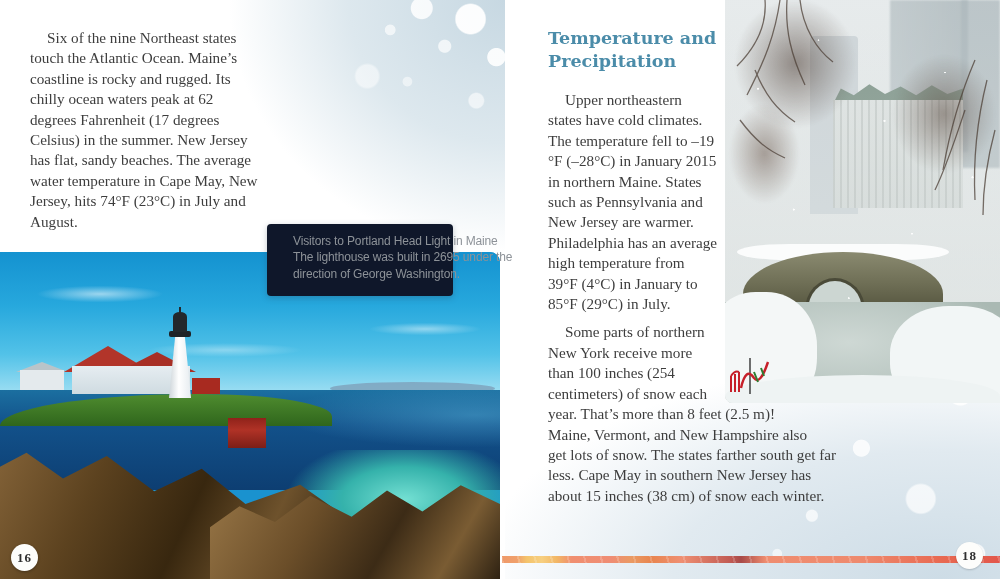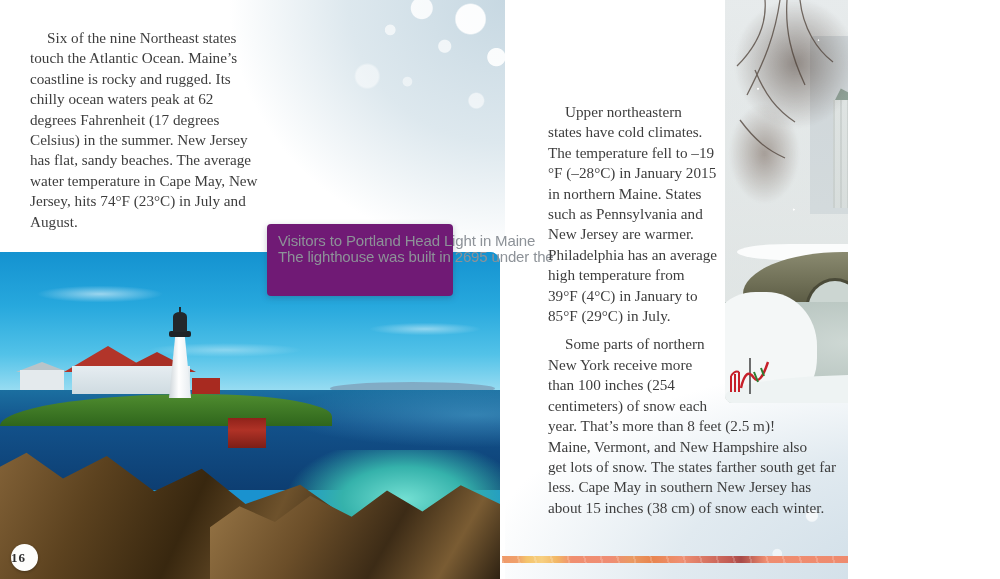--- a/index.html
+++ b/index.html
@@ -1,18 +1,18 @@
 <!DOCTYPE html>
 <html><head>
 <meta charset="utf-8">
 <style>
   * { margin:0; padding:0; box-sizing:border-box; }
   body { background:#ffffff; }
   .spread {
-    position:relative; width:848px; height:579px; overflow:hidden;
+    position:relative; width:1000px; height:579px; overflow:hidden;
     background:#ffffff; font-family:"Liberation Serif", serif;
   }
 
   
   .bokeh-left {
     position:absolute; left:218px; top:0; width:287px; height:272px;
     background:
       radial-gradient(circle 25px at 88% 7%,  rgba(255,255,255,.95) 58%, rgba(255,255,255,0) 64%),
       radial-gradient(circle 18px at 71% 3%,  rgba(255,255,255,.85) 58%, rgba(255,255,255,0) 64%),
       radial-gradient(circle 15px at 97% 21%, rgba(255,255,255,.9) 58%, rgba(255,255,255,0) 64%),
@@ -93,21 +93,21 @@
     clip-path:polygon(0 45%,10% 25%,22% 40%,34% 15%,48% 35%,60% 10%,72% 30%,85% 5%,100% 25%,100% 100%,0 100%);
     background:linear-gradient(120deg,#9a7848 0%,#6b4e29 35%,#3c2b16 60%,#7a5c33 80%,#241a0e 100%); }
 
   
   .rp-heading {
     position:absolute; left:548px; top:27px; width:190px;
     font-family:"DejaVu Serif", serif; font-weight:bold;
     font-size:17.5px; line-height:23px; color:#4b8ca9;
   }
   .rp-text {
-    position:absolute; left:548px; top:102px; width:294px;
+    position:absolute; left:548px; top:90px; width:294px;
     font-size:15.2px; line-height:20.4px; color:#3d3d3d;
   }
   .rp-text p { margin:0 0 8px 0; text-indent:17px; }
   .rp-spacer-a { float:right; width:124px; height:314px; }
   .rp-spacer-b { float:right; clear:right; width:30px; height:24px; }
 
   
   .photo-cp {
     position:absolute; left:725px; top:0; width:275px; height:403px;
     border-radius:0 0 0 8px; overflow:hidden;
@@ -157,24 +157,24 @@
       radial-gradient(circle 1.4px at 58% 30%, rgba(255,255,255,.9) 60%, rgba(255,255,255,0) 100%),
       radial-gradient(circle 1.1px at 80% 18%, rgba(255,255,255,.9) 60%, rgba(255,255,255,0) 100%),
       radial-gradient(circle 1.3px at 25% 52%, rgba(255,255,255,.95) 60%, rgba(255,255,255,0) 100%),
       radial-gradient(circle 1.1px at 68% 58%, rgba(255,255,255,.9) 60%, rgba(255,255,255,0) 100%),
       radial-gradient(circle 1.4px at 90% 44%, rgba(255,255,255,.9) 60%, rgba(255,255,255,0) 100%),
       radial-gradient(circle 1.2px at 45% 74%, rgba(255,255,255,.9) 60%, rgba(255,255,255,0) 100%); }
   .cp-sculpture { position:absolute; left:3px; top:348px; width:46px; height:48px; }
 
   
   .caption {
-    position:absolute; background:#701a75; border-radius:4px;
+    position:absolute; background:#0f172a; border-radius:4px;
     box-shadow:0 2px 6px rgba(40,60,80,.28);
-    padding:9px 11px; font-family:"Liberation Sans", sans-serif;
-    font-size:15px; line-height:16.4px; letter-spacing:-0.15px; color:#8d9298;
+    padding:9px 26px; font-family:"Liberation Sans", sans-serif;
+    font-size:12px; line-height:16.4px; letter-spacing:-0.15px; color:#8d9298;
   }
   .caption div { white-space:nowrap; }
   .caption-lh { left:267px; top:224px; width:186px; height:72px; }
   .caption-cp { left:815px; top:358px; width:133px; height:67px; }
 
   
   .stripe {
     position:absolute; left:502px; top:556px; width:498px; height:7px;
     background:
       repeating-linear-gradient(75deg, rgba(255,255,255,.18) 0 2px, rgba(255,255,255,0) 2px 16px),
@@ -182,21 +182,21 @@
         #ef9a6a 0%, #f0a06b 3%,
         #f4c46c 5%, #f7cf80 8%, #f2b766 11%,
         #f08f70 14%, #ef8d74 22%,
         #ea9a63 26%, #e8854f 30%,
         #ef8f72 36%, #c05a53 46%, #a84a48 48%,
         #ef8d70 53%, #ee8a6e 72%,
         #e86a52 88%, #e2574b 100%);
   }
   .pagenum {
     position:absolute; width:27px; height:27px; border-radius:50%;
-    background:#fdfdfb; color:#2f2f2f; 
+    background:#fdfdfb; color:#2f2f2f; text-align:center;
     font-family:"Liberation Serif", serif; font-weight:bold;
     font-size:13px; line-height:27px; letter-spacing:1px;
     box-shadow:0 1px 3px rgba(0,0,0,.3);
   }
   .pagenum-16 { left:11px; top:544px; }
   .pagenum-17 { left:956px; top:542px; box-shadow:0 1px 2px rgba(0,0,0,.18); }
 </style>
 </head>
 <body>
 
@@ -226,20 +226,21 @@
     <div class="lh-dome"></div>
     <div class="lh-tip"></div>
     <div class="lh-shedred2"></div>
     <div class="lh-rocks-left"></div>
     <div class="lh-rocks-right"></div>
   </div>
 
   <div class="caption caption-lh">
     <div>Visitors to Portland Head Light in Maine</div>
     <div>The lighthouse was built in 2695 under the</div>
+    <div>direction of George Washington.</div>
   </div>
 
   <div class="photo-cp">
     <div class="cp-bldg-left"></div>
     <div class="cp-bldg-right"></div>
     <div class="cp-bldg-right2"></div>
     <div class="cp-plaza-roof"></div>
     <div class="cp-plaza"></div>
     <div class="cp-haze"></div>
     <div class="cp-tree-tl"></div>
@@ -268,26 +269,27 @@
     <div class="cp-snow-bottom"></div>
     <svg class="cp-sculpture" viewBox="0 0 46 48" width="46" height="48">
       <path d="M22 10 L22 46" stroke="#333333" stroke-width="1.4" fill="none"></path>
       <path d="M3 44 L3 28 M7 44 L7 26 M11 44 L11 24 M3 28 Q7 22 11 24" stroke="#c6202a" stroke-width="2" fill="none"></path>
       <path d="M13 40 Q18 18 26 30 Q32 38 40 14" stroke="#c6202a" stroke-width="2.4" fill="none"></path>
       <path d="M26 24 L30 34 M33 20 L36 28" stroke="#2e7d32" stroke-width="2" fill="none"></path>
     </svg>
     <div class="cp-flakes"></div>
   </div>
 
+  <div class="rp-heading">Temperature and Precipitation</div>
 
   <div class="rp-text">
     <div class="rp-spacer-a"></div>
     <div class="rp-spacer-b"></div>
     <p>Upper northeastern states have cold climates. The temperature fell to –19 °F (–28°C) in January 2015 in northern Maine. States such as Pennsylvania and New Jersey are warmer. Philadelphia has an average high temperature from 39°F (4°C) in January to 85°F (29°C) in July.</p>
     <p>Some parts of northern New York receive more than 100 inches (254 centimeters) of snow each year. That’s more than 8 feet (2.5 m)! Maine, Vermont, and New Hampshire also get lots of snow. The states farther south get far less. Cape May in southern New Jersey has about 15 inches (38 cm) of snow each winter.</p>
   </div>
 
 
   <div class="stripe"></div>
   <div class="pagenum pagenum-16">16</div>
-  <div class="pagenum pagenum-17">19</div>
+  <div class="pagenum pagenum-17">18</div>
 
 </div>
 
 </body></html>

